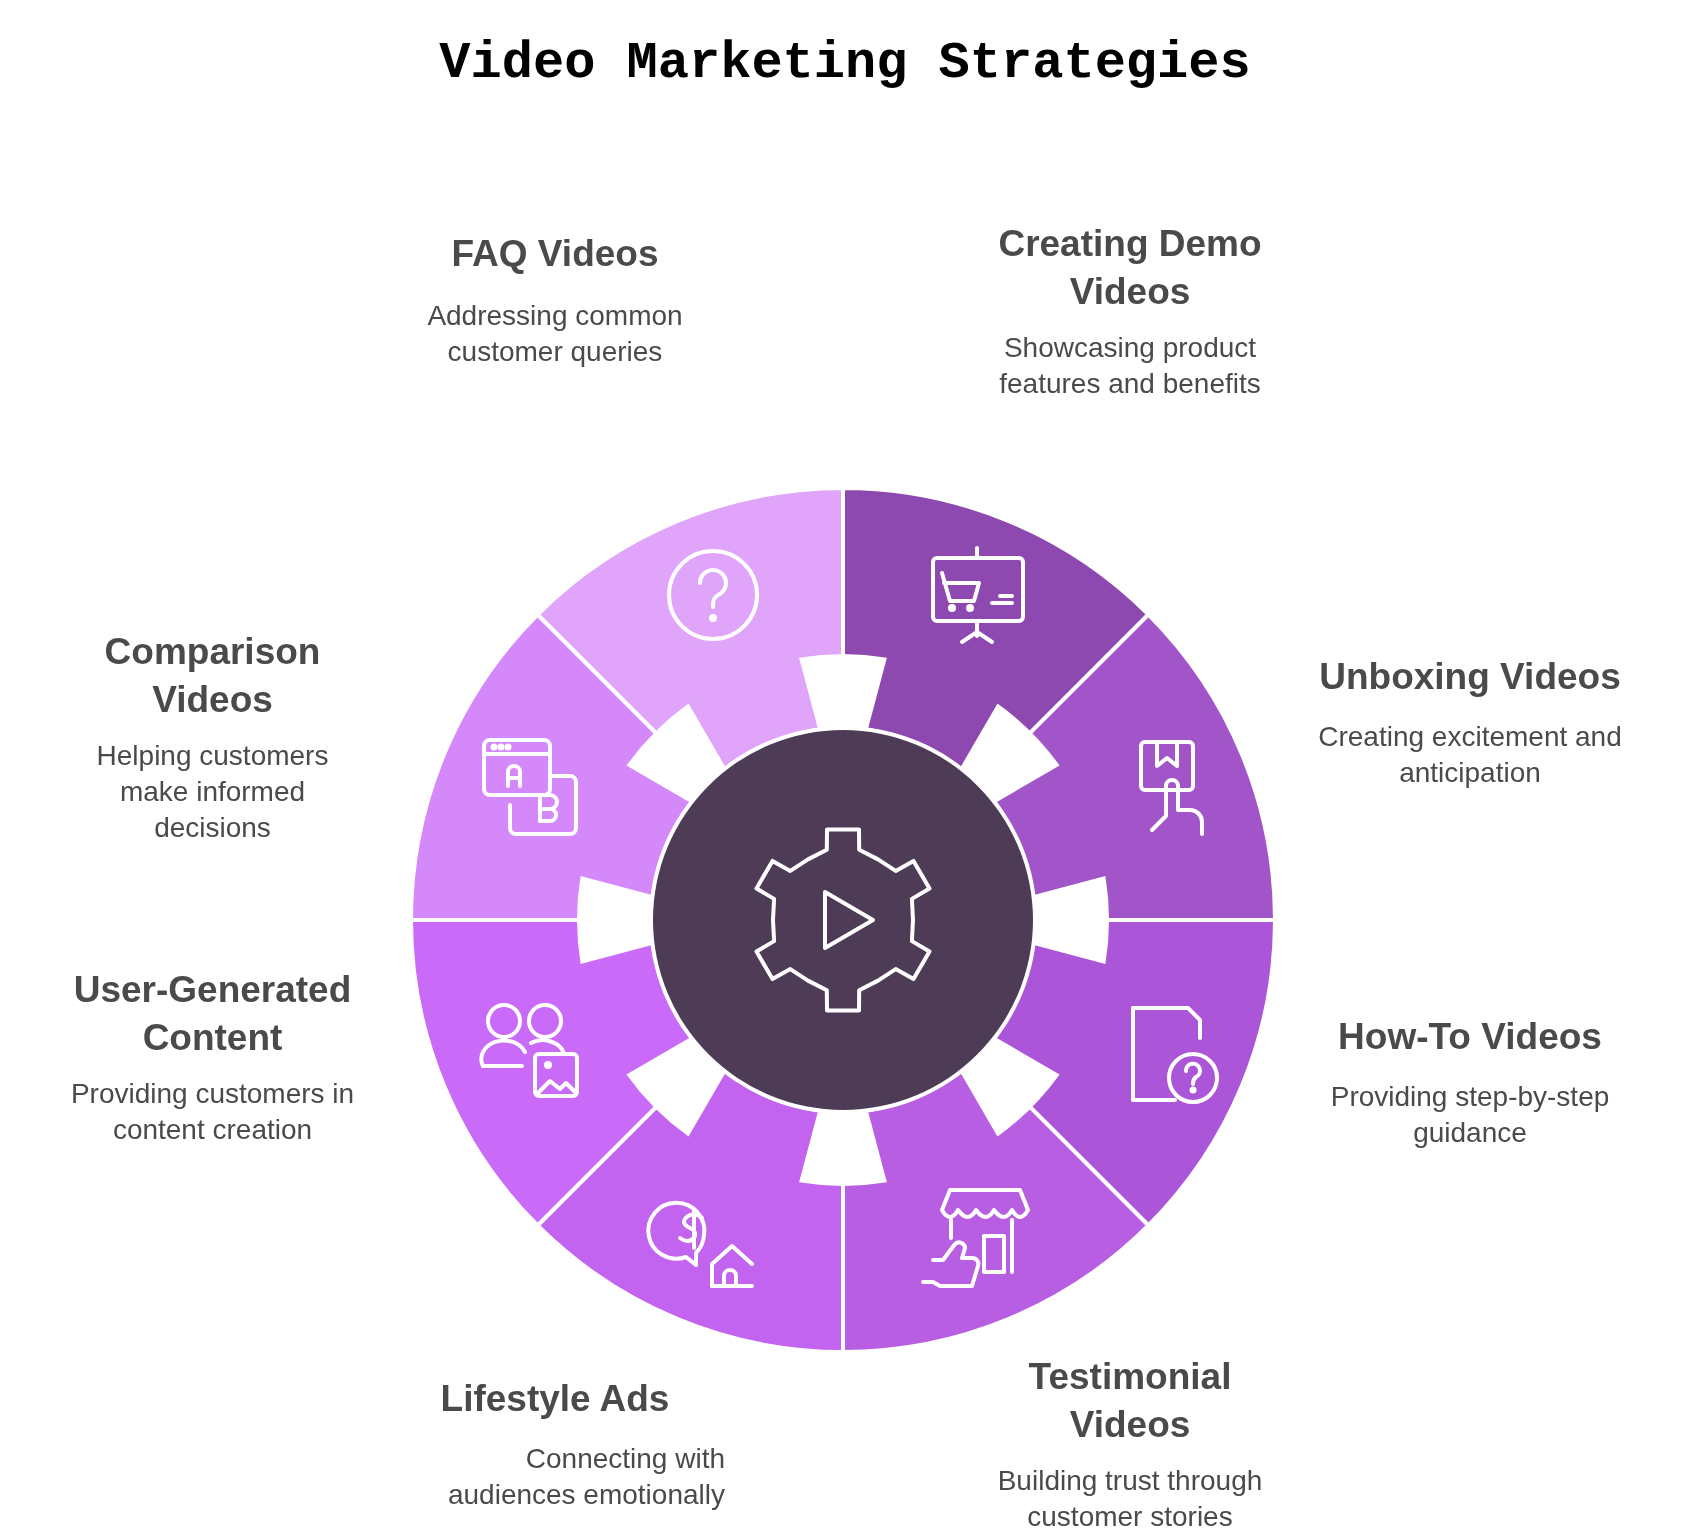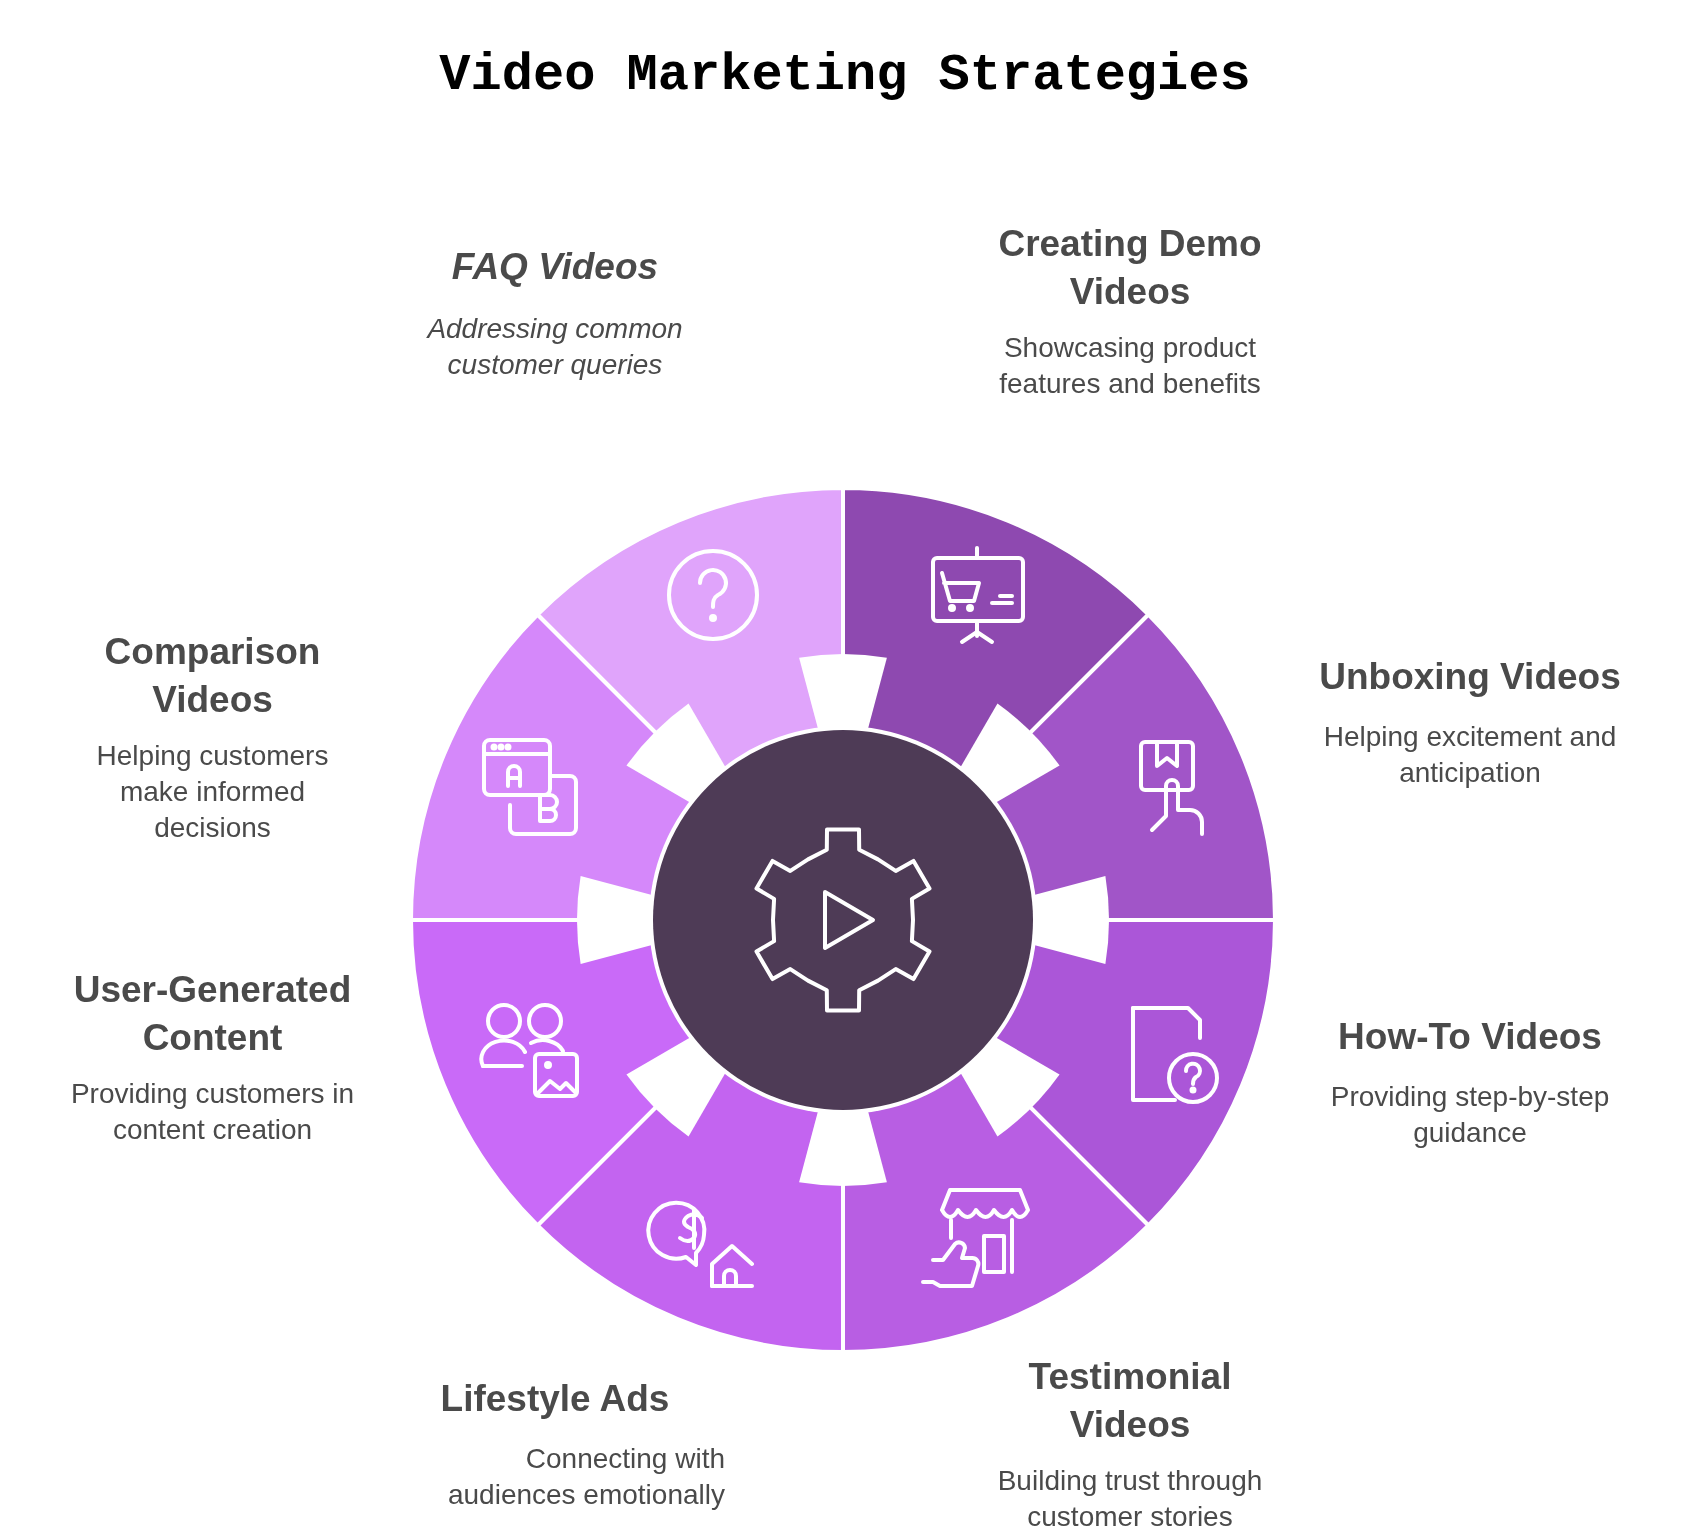--- a/index.html
+++ b/index.html
@@ -1,17 +1,17 @@
 <!DOCTYPE html>
 <html><head>
 <meta charset="utf-8">
 <style>
   html, body { margin: 0; padding: 0; background: #ffffff; }
   body { width: 1690px; height: 1540px; position: relative; overflow: hidden; font-family: "Liberation Sans", sans-serif; }
-  .title { position: absolute; left: 0; top: 46px; width: 1690px; text-align: center; font-family: "Liberation Mono", monospace; font-weight: bold; font-size: 52px; color: #000; letter-spacing: 0px; }
+  .title { position: absolute; left: 0; top: 34px; width: 1690px; text-align: center; font-family: "Liberation Mono", monospace; font-weight: bold; font-size: 52px; color: #000; letter-spacing: 0px; }
   #wheel { position: absolute; left: 0; top: 0; width: 1690px; height: 1540px; }
   .label { position: absolute; text-align: center; color: #4a4a4a; }
   .label .h { font-weight: bold; font-size: 37px; line-height: 48px; color: #4a4a4a; }
   .label .d { font-size: 28px; line-height: 36px; color: #4a4a4a; margin-top: 14px; }
 </style>
 </head>
 <body>
 
 <div class="title">Video Marketing Strategies</div>
 
@@ -115,21 +115,21 @@
   <div class="h">Videos</div>
   <div class="d">
       <div>Showcasing product</div>
       <div>features and benefits</div>
     </div>
 </div>
 
 <div class="label" style="left:1290px; top:653px; width:360px;">
   <div class="h">Unboxing Videos</div>
   <div class="d" style="margin-top:18px;">
-      <div>Helping excitement and</div>
+      <div>Creating excitement and</div>
       <div>anticipation</div>
     </div>
 </div>
 
 <div class="label" style="left:1290px; top:1013px; width:360px;">
   <div class="h">How-To Videos</div>
   <div class="d" style="margin-top:18px;">
       <div>Providing step-by-step</div>
       <div>guidance</div>
     </div>
@@ -164,19 +164,19 @@
 <div class="label" style="left:40px; top:628px; width:345px;">
   <div class="h">Comparison</div>
   <div class="h">Videos</div>
   <div class="d">
       <div>Helping customers</div>
       <div>make informed</div>
       <div>decisions</div>
     </div>
 </div>
 
-<div class="label" style="left:385px; top:243px; width:340px;font-style:italic;">
+<div class="label" style="left:385px; top:230px; width:340px;">
   <div class="h">FAQ Videos</div>
   <div class="d" style="margin-top:20px;">
       <div>Addressing common</div>
       <div>customer queries</div>
     </div>
 </div>
 
 </body></html>

